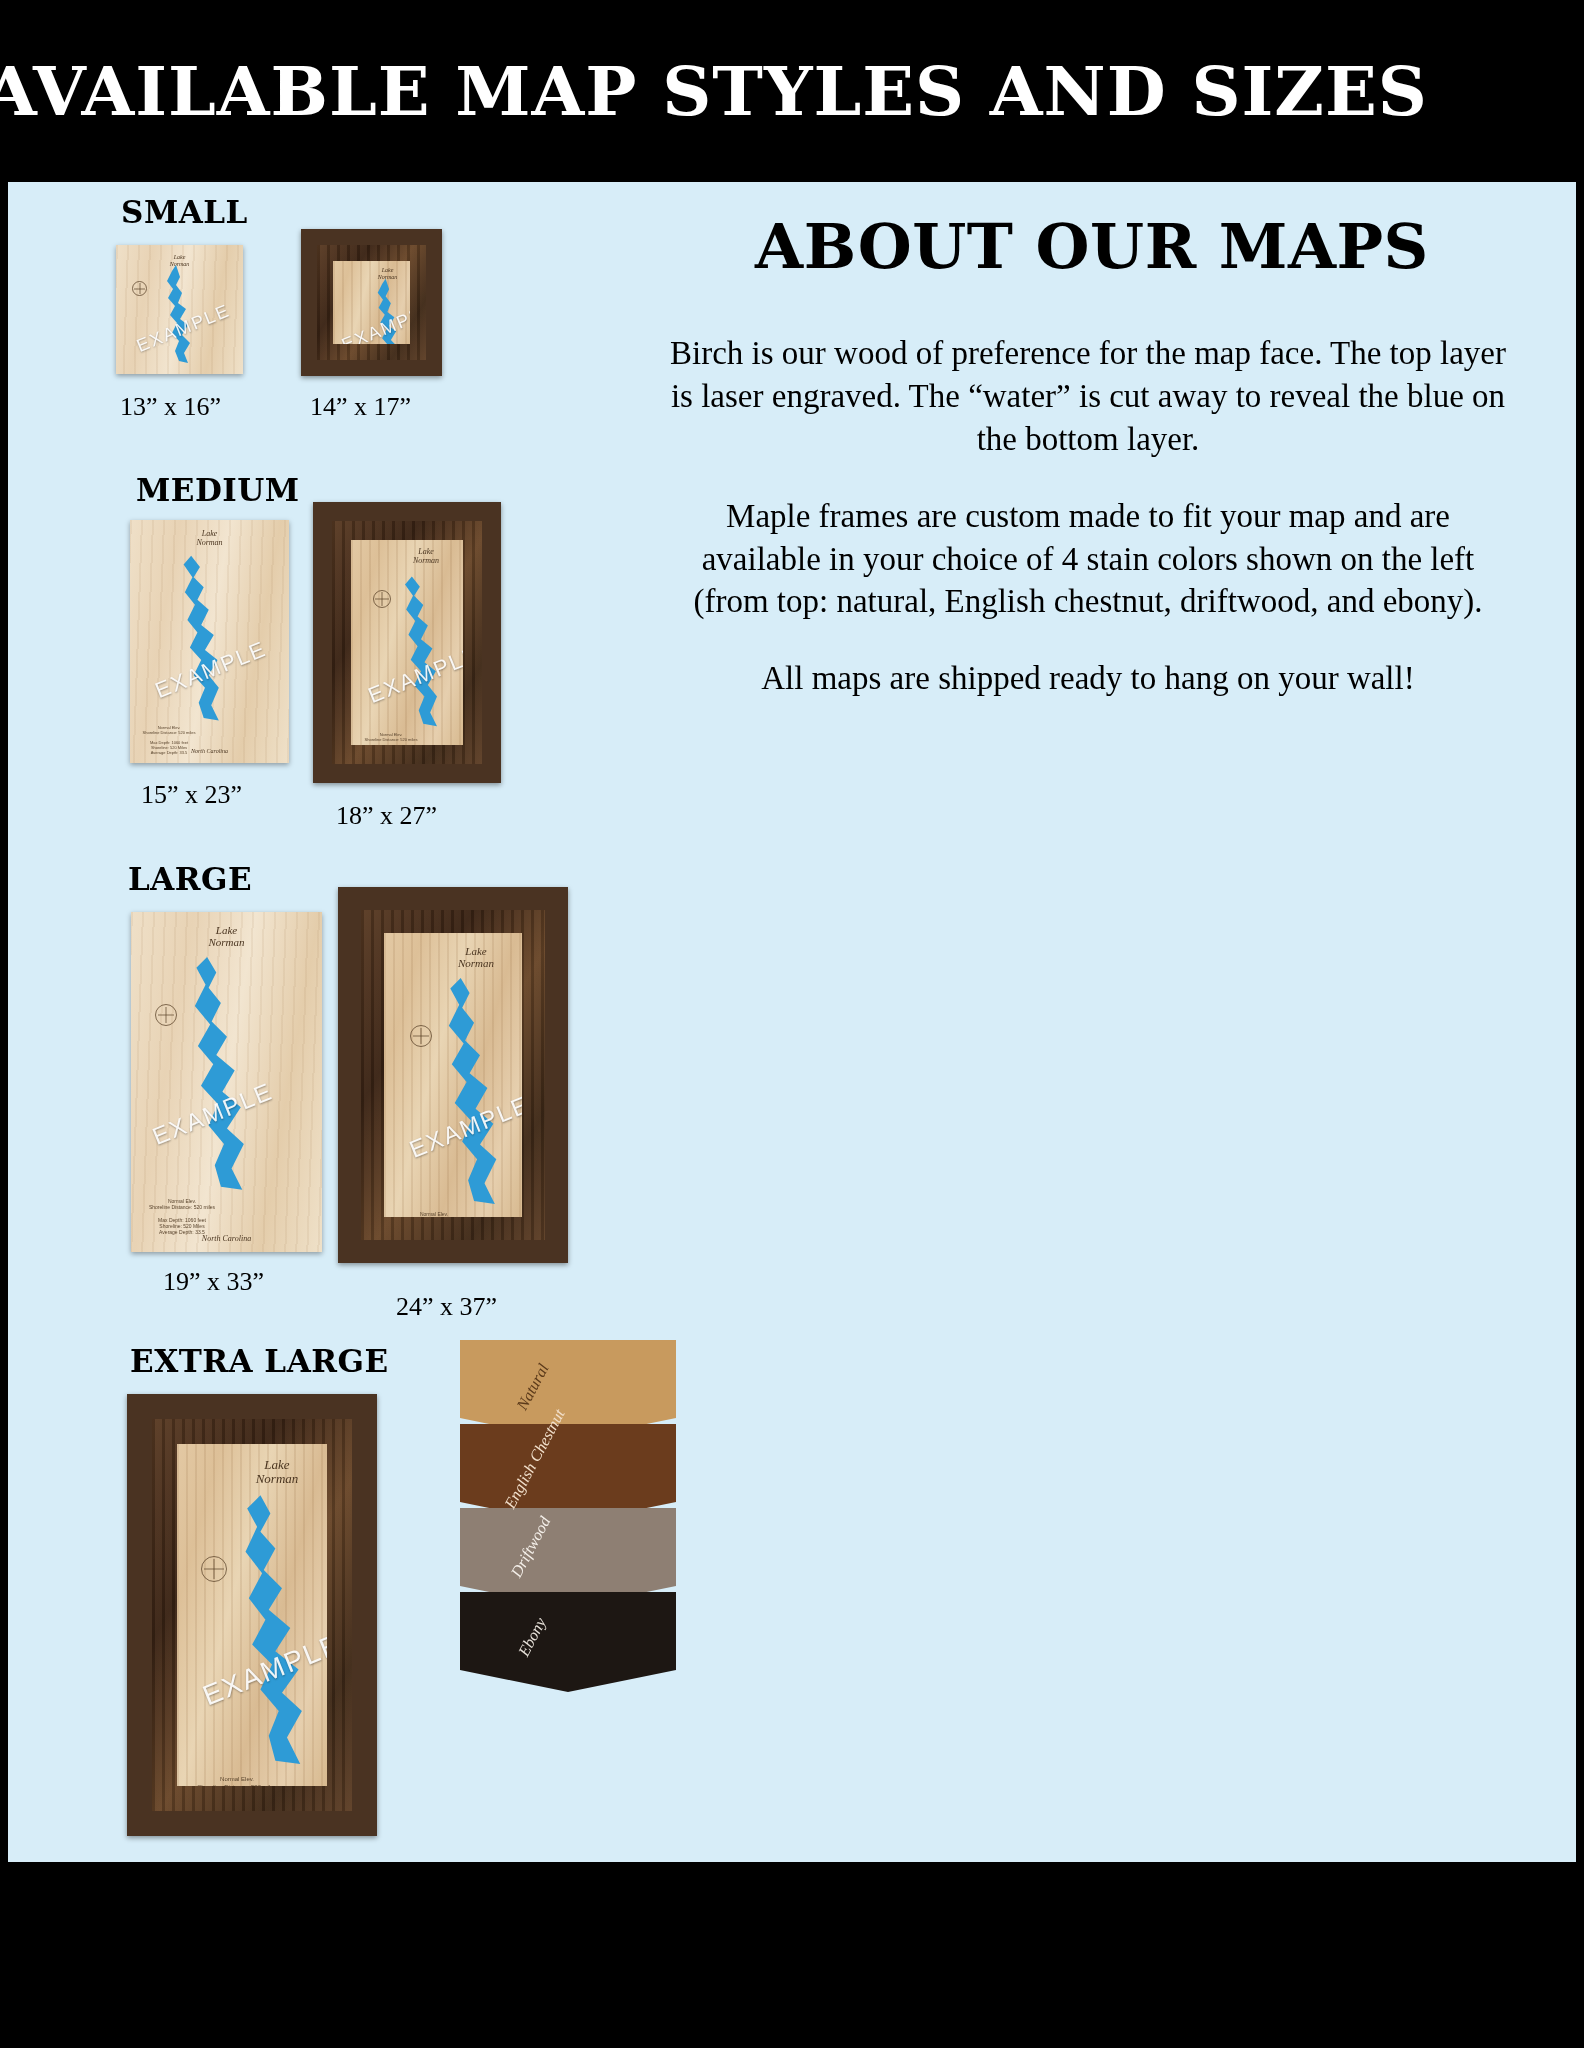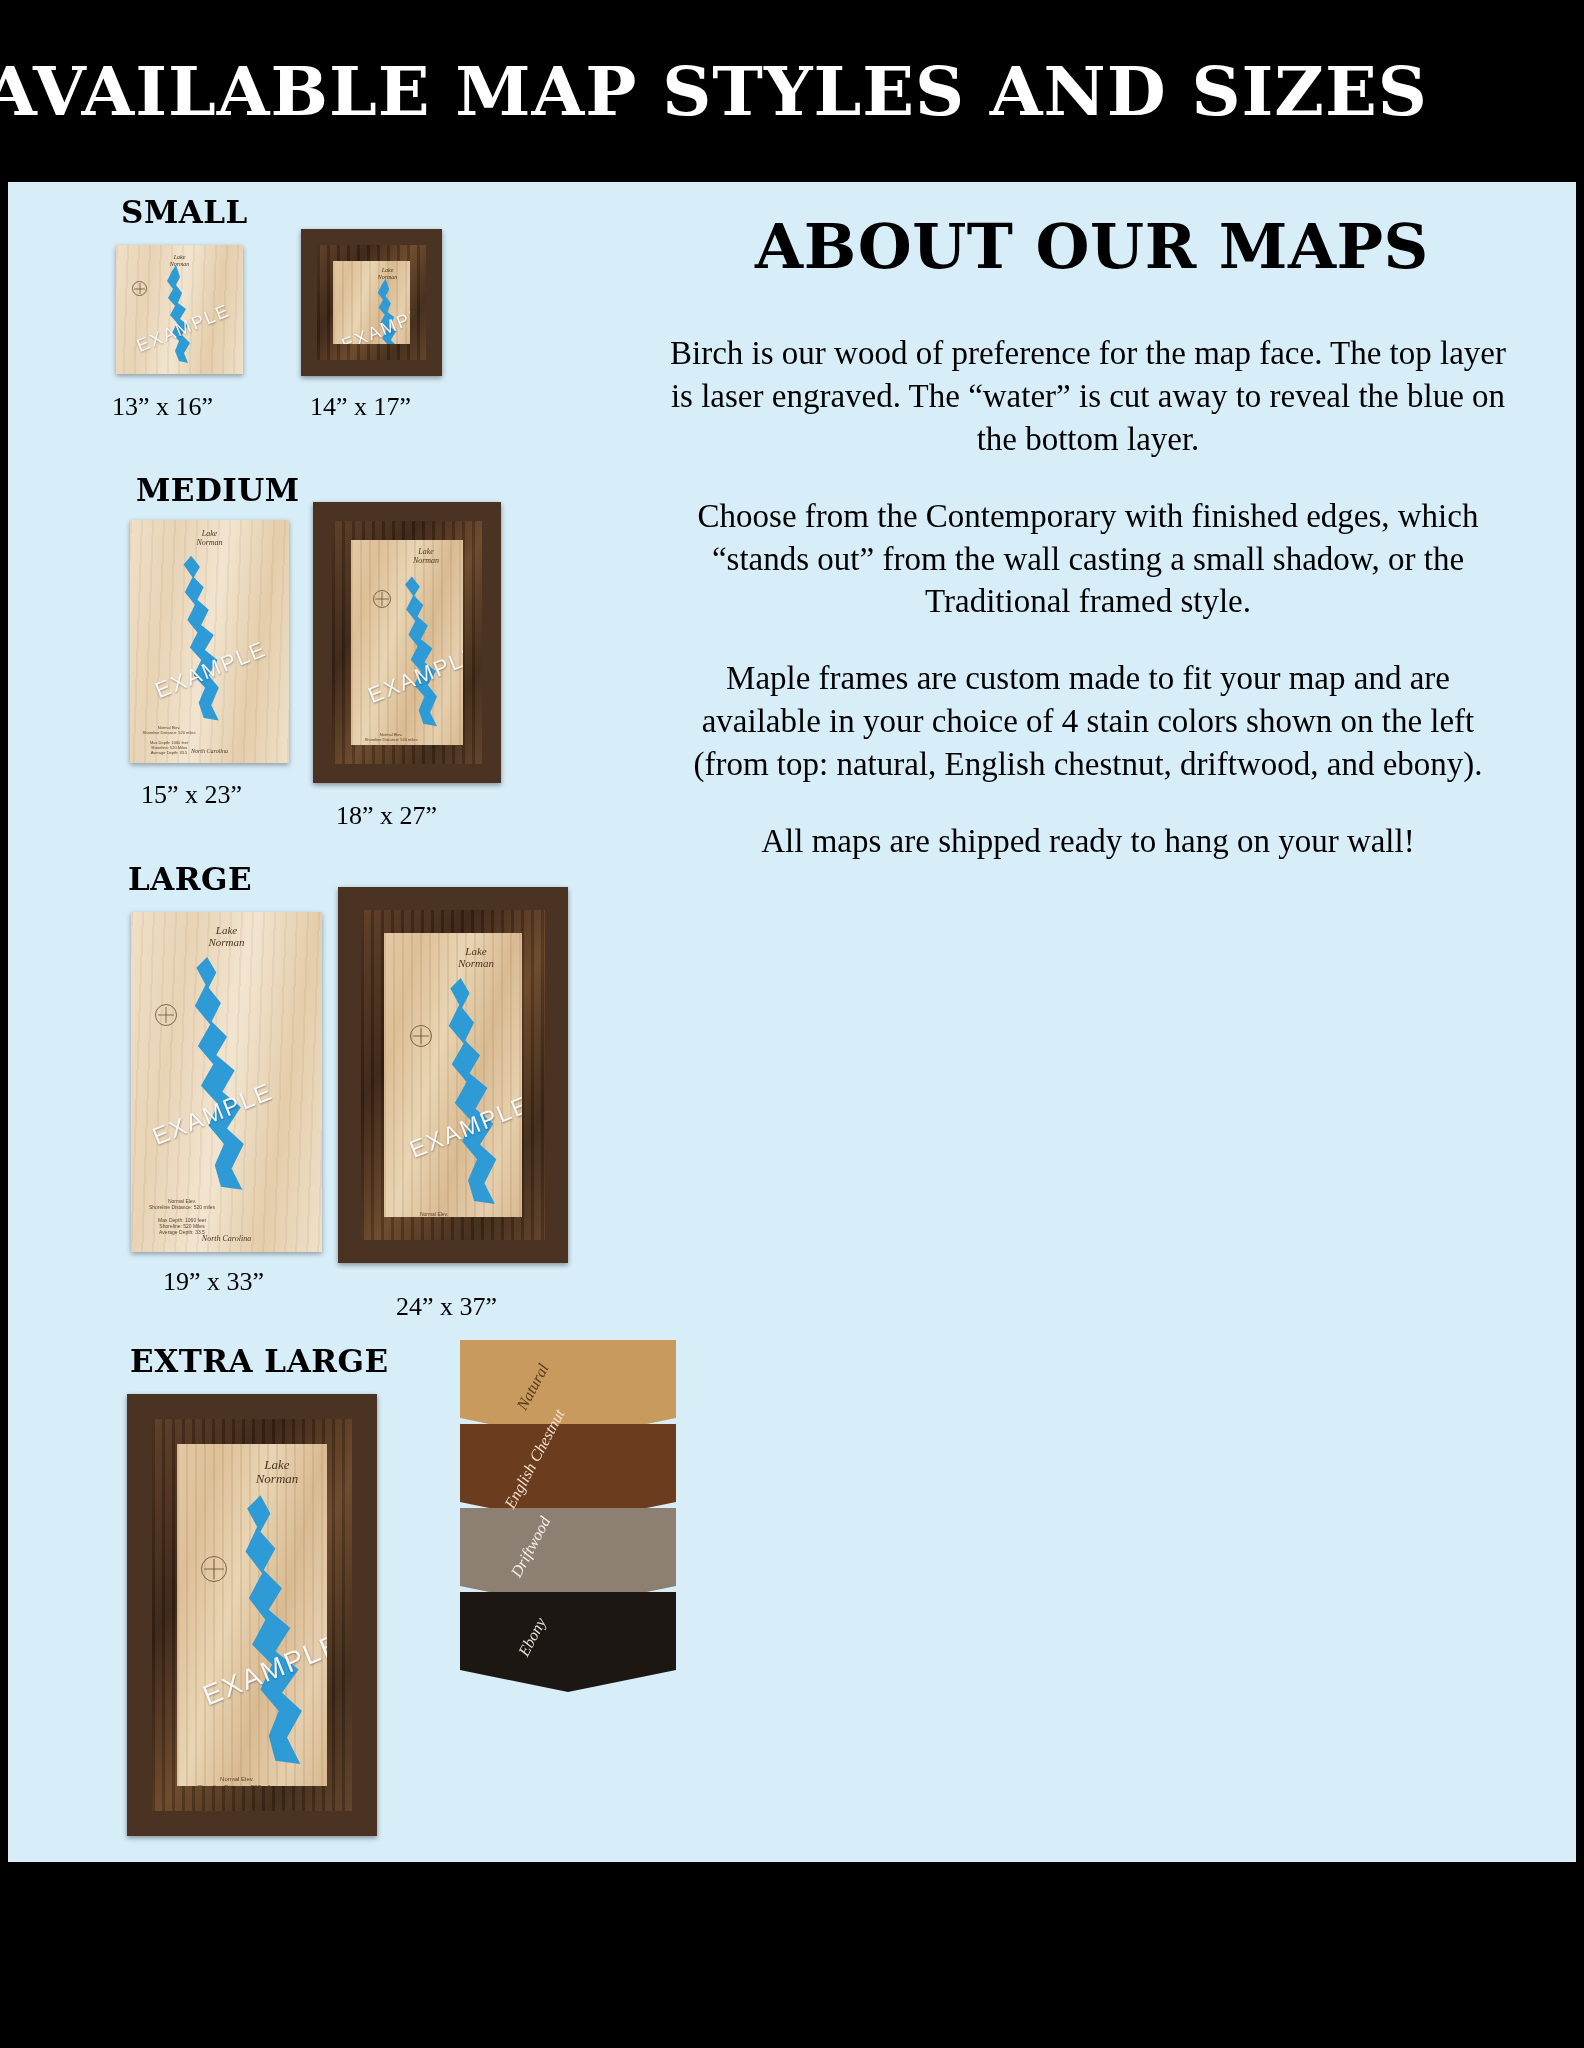--- a/index.html
+++ b/index.html
@@ -248,21 +248,21 @@
       <div class="map-art frame-contemp" style="left:108px; top:63px; width:127px; height:129px; background:#c9a87a;">
         <div class="wood-face pale"></div>
         <div class="map-title" style="left:0; top:9px; width:127px; font-size:6px;">Lake
 Norman</div>
         <div class="compass" style="left:16px; top:36px; width:13px; height:13px;"></div>
         <svg class="lake-svg" style="position:absolute; left:30px; top:18px; width:70px; height:105px;" viewBox="0 0 70 105">
           <path d="M30 2 L34 14 L30 22 L36 30 L32 40 L40 46 L34 56 L42 62 L36 72 L44 80 L38 90 L42 100 L33 98 L29 88 L33 78 L26 70 L31 60 L24 52 L29 43 L22 35 L27 26 L21 18 L26 8 Z" fill="#2e9bd6"></path>
         </svg>
         <div class="watermark" style="left:18px; top:73px; font-size:18px;">EXAMPLE</div>
       </div>
-      <div class="dim-label" style="left:104px; top:210px;">13” x 16”</div>
+      <div class="dim-label" style="left:112px; top:210px;">13” x 16”</div>
 
       <div class="map-art frame-trad" style="left:293px; top:47px; width:141px; height:147px; border-width:16px;">
         <div class="frame-wood"></div>
         <div style="position:absolute; left:16px; top:16px; right:16px; bottom:16px; overflow:hidden;">
           <div class="wood-face"></div>
           <div class="map-title" style="left:0; top:6px; width:109px; font-size:6px;">Lake
 Norman</div>
           <svg style="position:absolute; left:26px; top:16px; width:62px; height:92px;" viewBox="0 0 70 105">
             <path d="M30 2 L34 14 L30 22 L36 30 L32 40 L40 46 L34 56 L42 62 L36 72 L44 80 L38 90 L42 100 L33 98 L29 88 L33 78 L26 70 L31 60 L24 52 L29 43 L22 35 L27 26 L21 18 L26 8 Z" fill="#2e9bd6"></path>
           </svg>
@@ -392,20 +392,19 @@
         <div class="stain-lbl" style="left:52px;  top:288px; color:#e8e2da;">Ebony</div>
       </div>
     </div>
 
     <div class="right-col">
       <div class="about-title">ABOUT OUR MAPS</div>
       <div class="about-body">
         <p>Birch is our wood of preference for the map face.
 The top layer is laser engraved.
 The “water”  is cut away to reveal the blue on the bottom layer.</p>
-        <p>Choose from the Contemporary with finished edges, which “stands out” from the wall casting a small shadow, or the Traditional framed style.</p>
         <p>Maple frames are custom made to fit your map and are available in your choice of 4 stain colors shown on the left (from top:  natural, English chestnut, driftwood, and ebony).</p>
         <p>All maps are shipped ready to hang on your wall!</p>
       </div>
     </div>
 
   </div>
 </div>
 
 </body></html>

